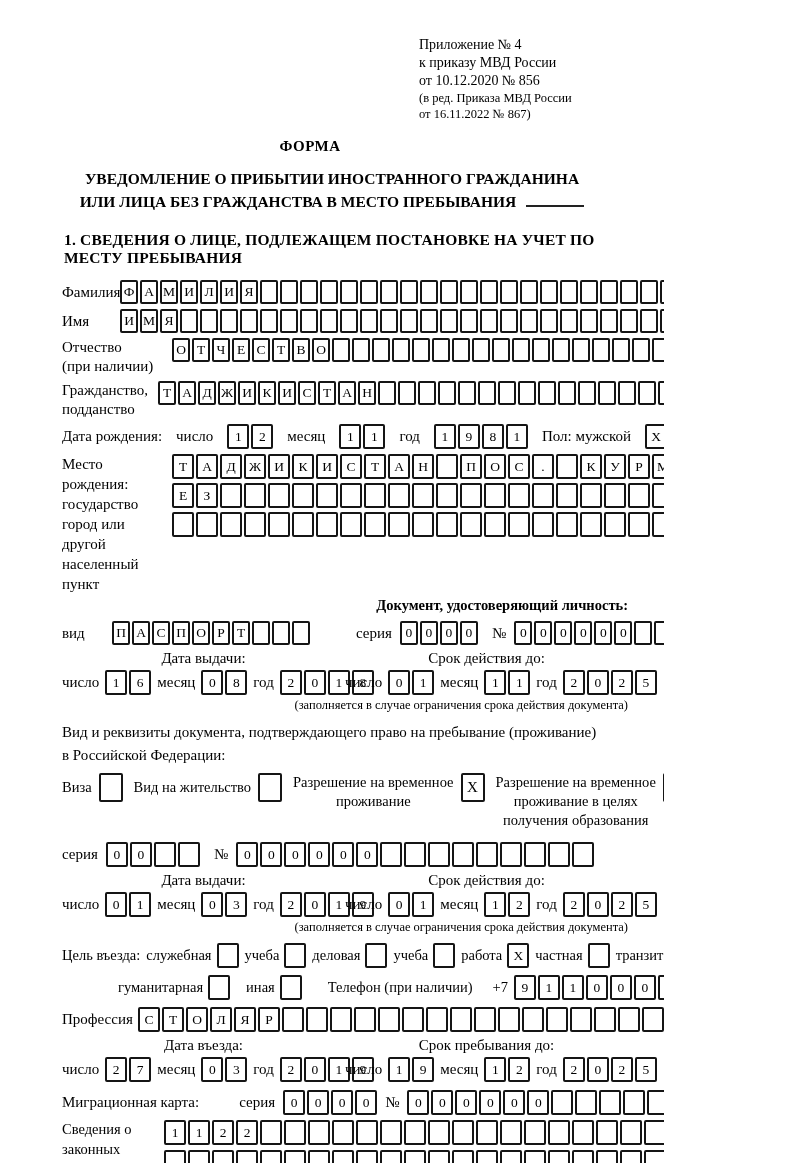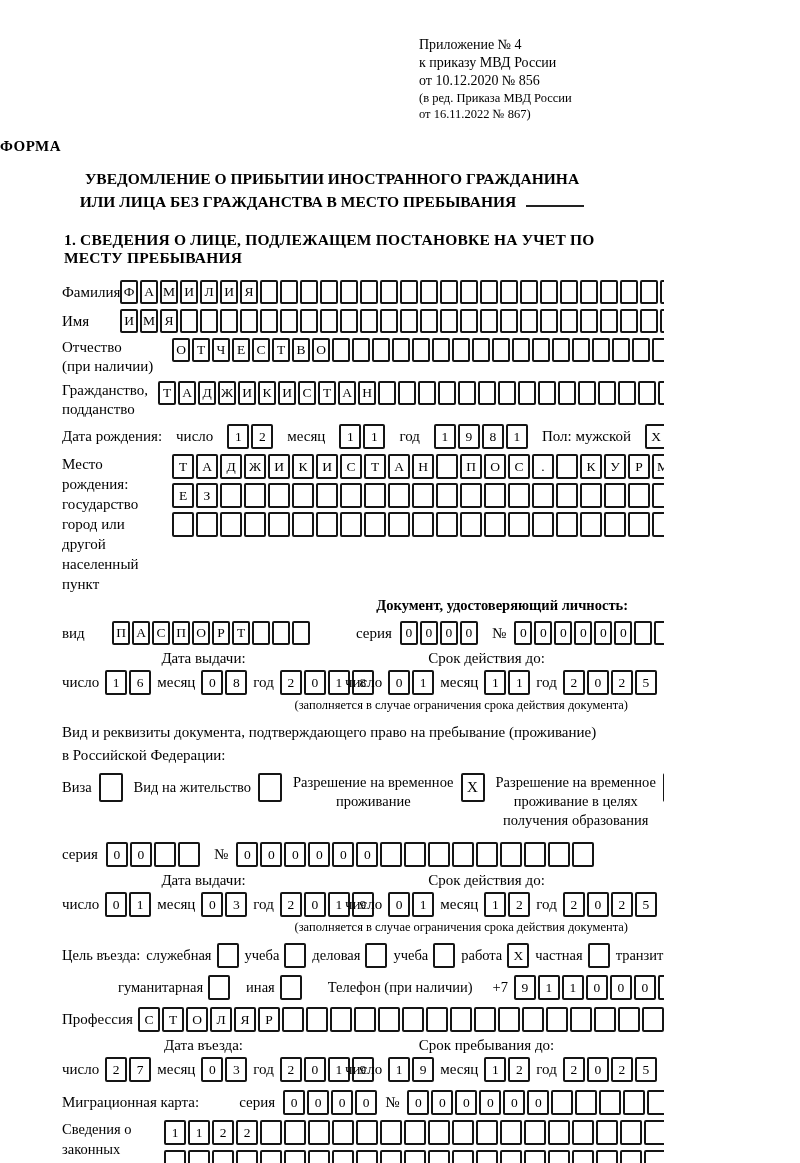--- a/index.html
+++ b/index.html
@@ -1,20 +1,20 @@
 <!DOCTYPE html>
 <html><head>
 <meta charset="utf-8">
 <style>
   html,body{margin:0;padding:0;background:#fff;}
   .page{width:664px;height:1163px;background:#ffffff;color:#000;overflow:hidden;
         font-family:"Liberation Serif","DejaVu Serif",serif;position:relative;}
   .appendix{margin:36px 40px 0 auto;width:205px;font-size:14px;line-height:18px;}
   .appendix .amend{font-size:12.5px;line-height:16px;}
-  .forma{font-weight:bold;text-align:left;margin:16px 44px 0 0;font-size:15px;letter-spacing:.5px;}
+  .forma{font-weight:bold;text-align:center;margin:16px 44px 0 0;font-size:15px;letter-spacing:.5px;}
   .title{text-align:center;font-weight:bold;font-size:15.5px;line-height:23px;margin-top:12px;}
   .blank{display:inline-block;width:58px;border-bottom:2px solid #222;height:13px;margin-left:10px;}
   .sect{font-weight:bold;font-size:15.5px;margin:18px 8px 13px 64px;letter-spacing:.2px;}
   .formbody{padding:0 36px 0 62px;}
   .frow{display:flex;align-items:center;margin-bottom:5px;gap:8px;}
   .frow.top{align-items:flex-start;}
   .lbl{font-size:15px;flex:none;line-height:19px;}
   .cells{display:inline-flex;gap:2px;flex:none;}
   .cell{box-sizing:border-box;width:18px;height:24px;border:2px solid #151515;border-radius:2px;
         display:inline-flex;align-items:center;justify-content:center;font-size:13.5px;flex:none;background:#fff;}

